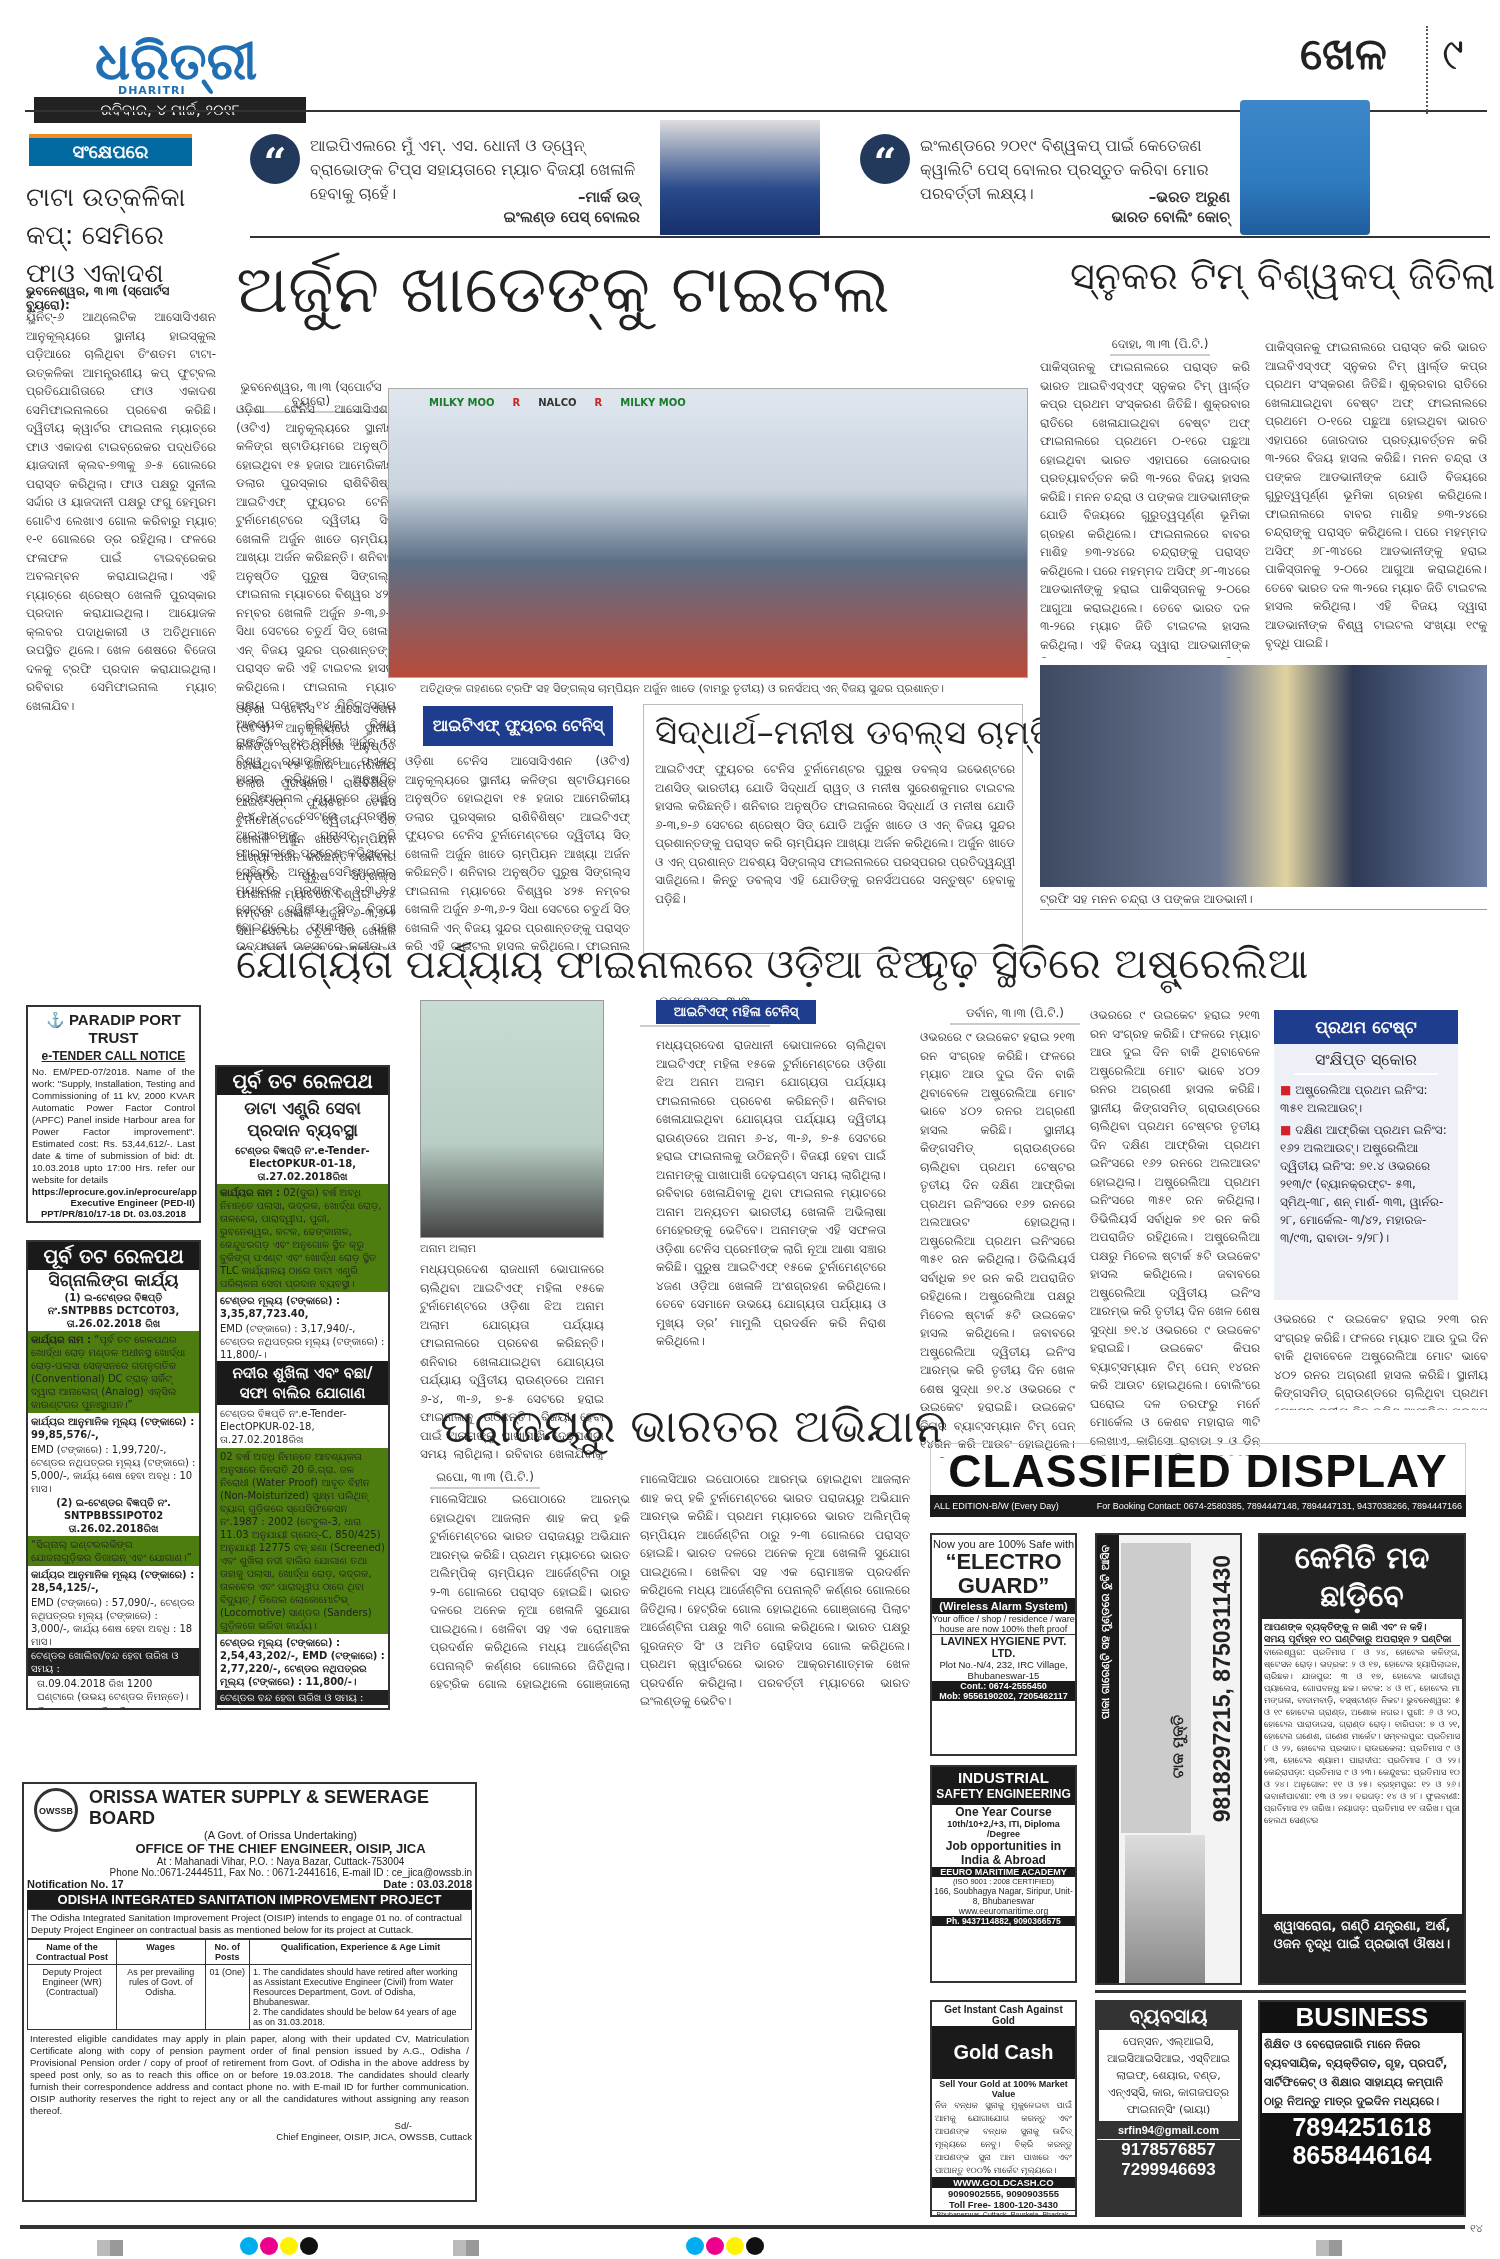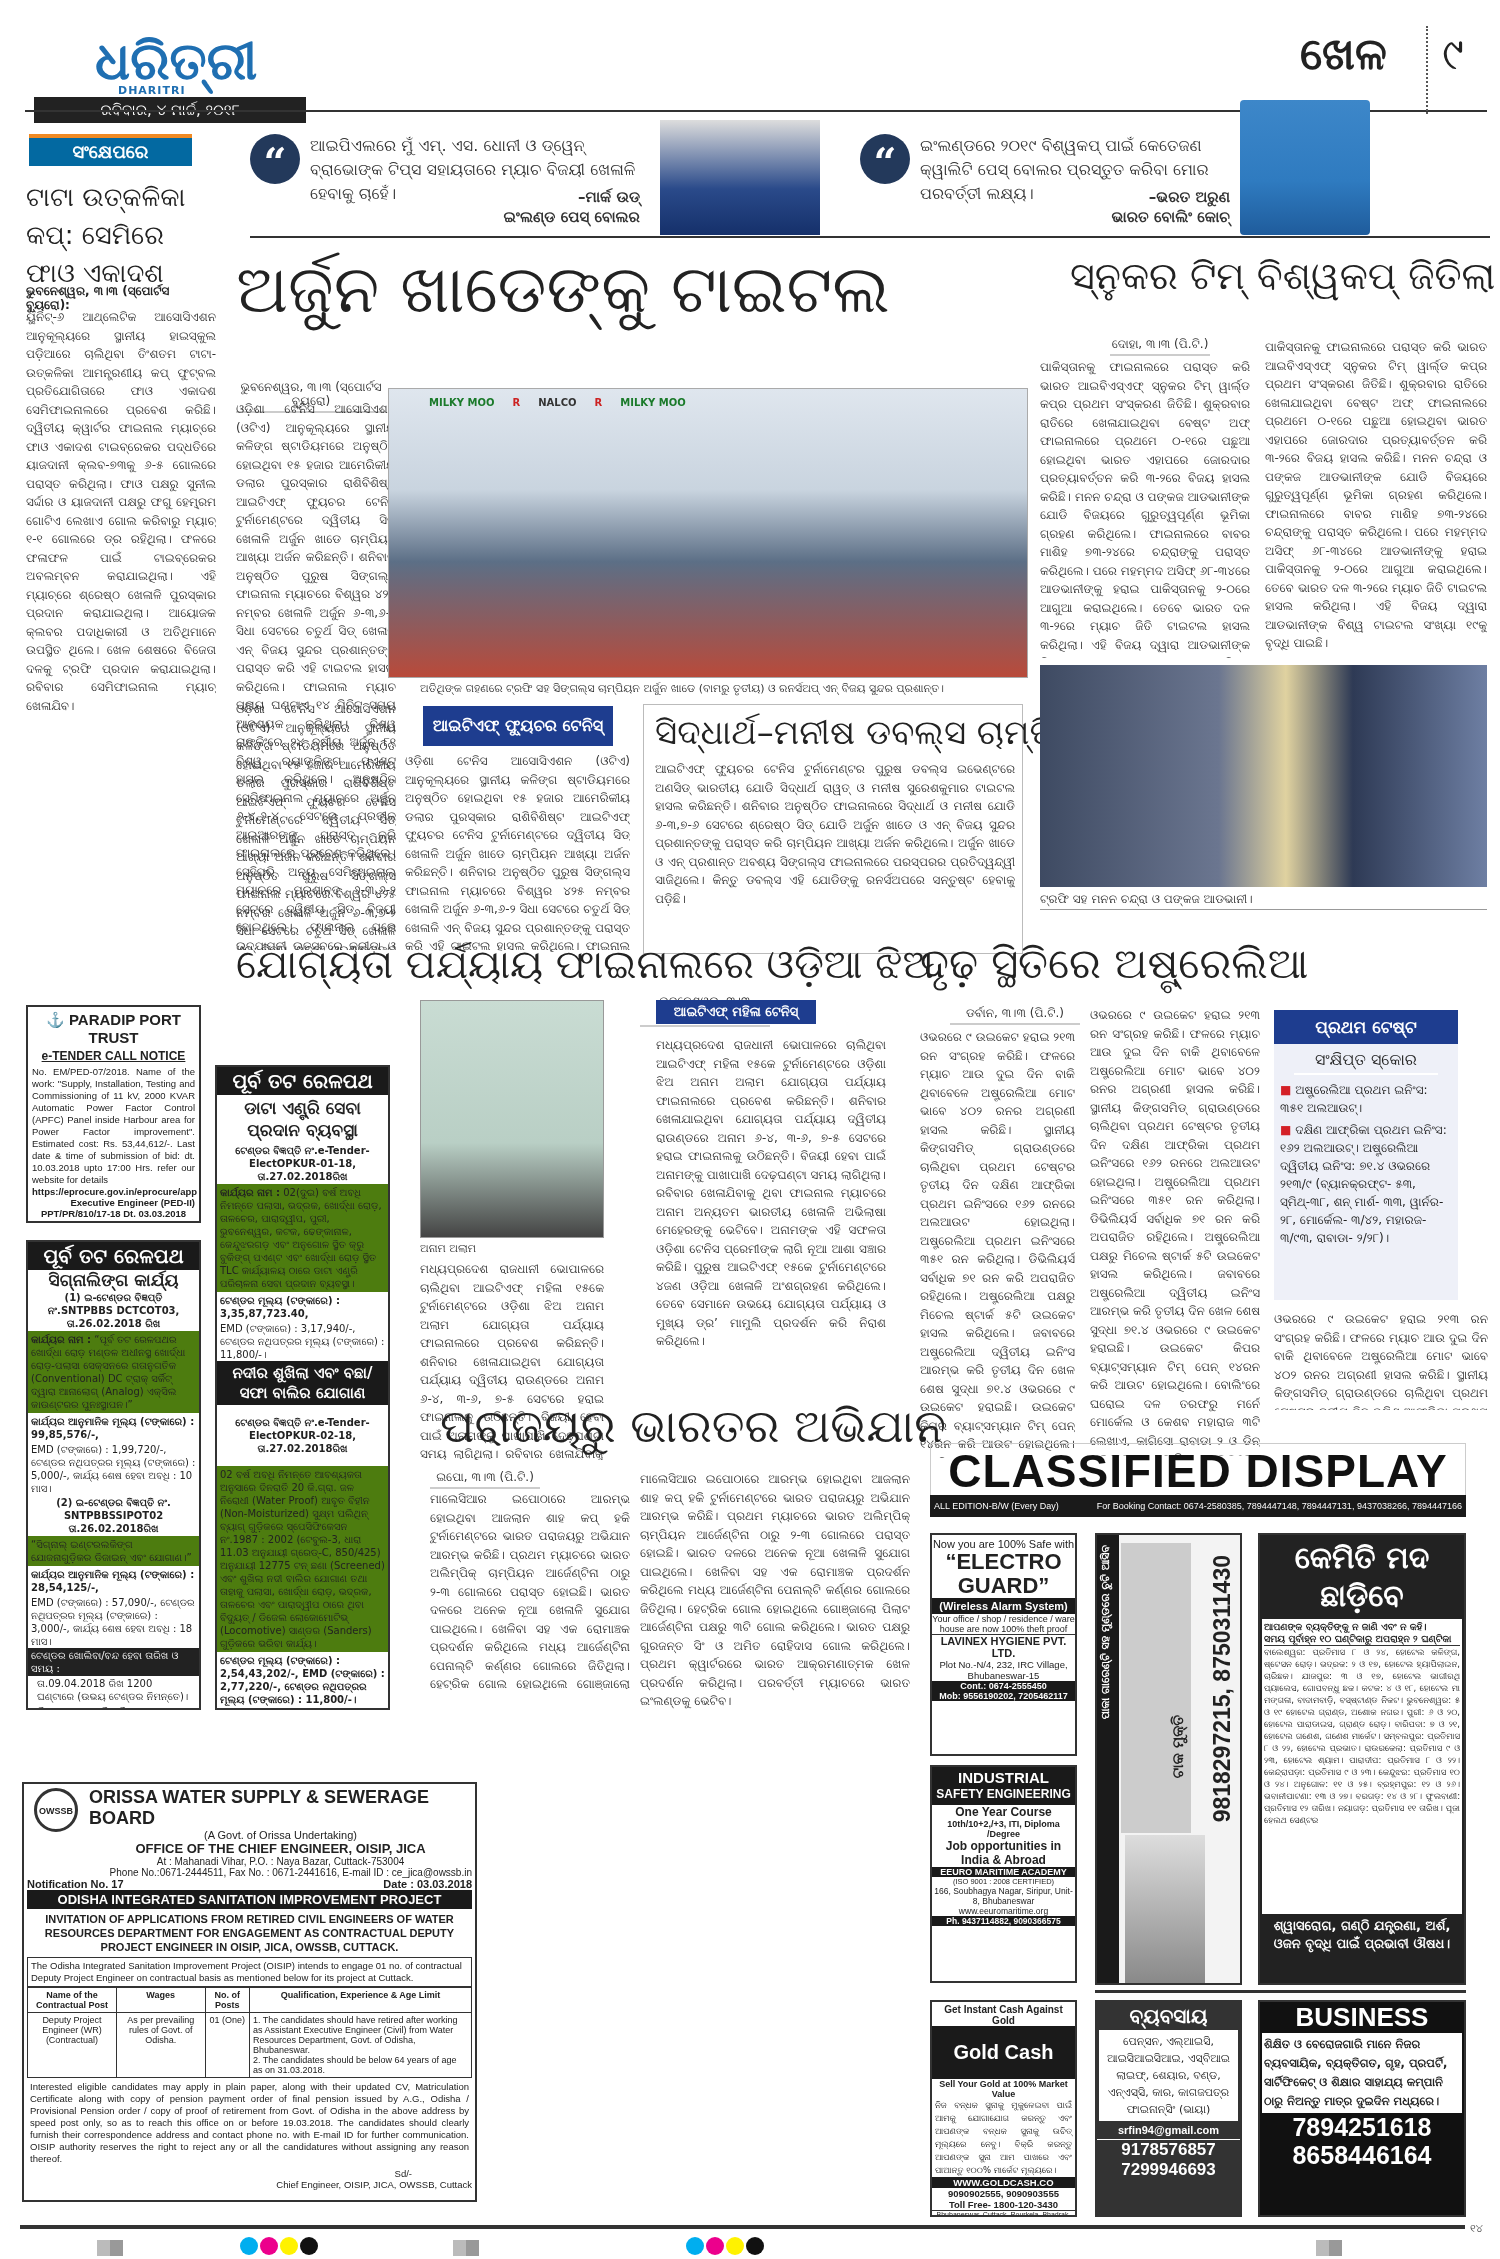--- a/index.html
+++ b/index.html
@@ -142,41 +142,40 @@
 </div>
 
 <div class="abs ad" style="left:215px;top:1065px;width:175px;height:645px">
   <div class="ad-blackbar" style="font-size:20px;padding:2px">ପୂର୍ବ ତଟ ରେଳପଥ</div>
   <div style="font-size:17px;font-weight:bold;text-align:center;line-height:22px;padding:2px">ଡାଟା ଏଣ୍ଟ୍ରି ସେବା ପ୍ରଦାନ ବ୍ୟବସ୍ଥା</div>
   <div class="ad-small" style="text-align:center;font-weight:bold;padding:1px 3px">ଟେଣ୍ଡର ବିଜ୍ଞପ୍ତି ନଂ.e-Tender-ElectOPKUR-01-18, ତା.27.02.2018ରିଖ</div>
   <div class="ad-small ad-grey" style="padding:2px 3px"><b>କାର୍ଯ୍ୟର ନାମ :</b> <span>02(ଦୁଇ) ବର୍ଷ ଅବଧି ନିମନ୍ତେ ପଲାସା, ଭଦ୍ରକ, ଖୋର୍ଦ୍ଧା ରୋଡ଼, ତାଳଚେର, ପାରାଦ୍ୱୀପ, ପୁରୀ, ଭୁବନେଶ୍ୱର, କଟକ, ଢେଙ୍କାନାଳ, କେନ୍ଦୁଝରଗଡ଼ ଏବଂ ଅନୁଗୋଳ ସ୍ଥିତ କ୍ରୁ ବୁକିଙ୍ଗ୍ ପଏଣ୍ଟ ଏବଂ ଖୋର୍ଦ୍ଧା ରୋଡ଼ ସ୍ଥିତ TLC କାର୍ଯ୍ୟାଳୟ ଠାରେ ଡାଟା ଏଣ୍ଟ୍ରି ପରିଚାଳନା ସେବା ପ୍ରଦାନ ବ୍ୟବସ୍ଥା।</span></div>
   <div class="ad-small" style="padding:2px 3px;font-weight:bold">ଟେଣ୍ଡର ମୂଲ୍ୟ (ଟଙ୍କାରେ) : 3,35,87,723.40,</div>
   <div class="ad-small" style="padding:0 3px">EMD (ଟଙ୍କାରେ) : 3,17,940/-, ଟେଣ୍ଡର ନଥିପତ୍ରର ମୂଲ୍ୟ (ଟଙ୍କାରେ) : 11,800/-।</div>
   <div class="ad-blackbar" style="font-size:15px;line-height:20px;padding:2px">ନଦୀର ଶୁଖିଲା ଏବଂ ବଛା/ସଫା ବାଲିର ଯୋଗାଣ</div>
-  <div class="ad-small" style="text-align:center;font-weight:bold;padding:11px 3px">ଟେଣ୍ଡର ବିଜ୍ଞପ୍ତି ନଂ.e-Tender-ElectOPKUR-02-18, ତା.27.02.2018ରିଖ</div>
+  <div class="ad-small" style="text-align:left;font-weight:normal;padding:2px 3px">ଟେଣ୍ଡର ବିଜ୍ଞପ୍ତି ନଂ.e-Tender-ElectOPKUR-02-18, ତା.27.02.2018ରିଖ</div>
   <div class="ad-small ad-grey" style="padding:2px 3px">02 ବର୍ଷ ଅବଧି ନିମନ୍ତେ ଆବଶ୍ୟକତା ଅନୁସାରେ ଦିନରାତି 20 କି.ଗ୍ରା. ଜଳ ନିରୋଧୀ (Water Proof) ଆବୃତ ବିହୀନ (Non-Moisturized) ସୁକ୍ଷ୍ମ ପଲିଥିନ୍ ବ୍ୟାଗ୍ ଗୁଡ଼ିକରେ ସ୍ପେସିଫିକେସନ ନଂ.1987 : 2002 (ଟେବୁଲ-3, ଧାରା 11.03 ଅନୁଯାୟୀ ଗ୍ରେଡ୍-C, 850/425) ଅନୁଯାୟୀ 12775 ଟନ୍ ଛଣା (Screened) ଏବଂ ଶୁଖିଲା ନଦୀ ବାଲିର ଯୋଗାଣ ତଥା ତାହାକୁ ପଲାସା, ଖୋର୍ଦ୍ଧା ରୋଡ଼, ଭଦ୍ରକ, ତାଳଚେର ଏବଂ ପାରାଦ୍ୱୀପ ଠାରେ ଥିବା ବିଦ୍ୟୁତ୍ / ଡିଜେଲ ଲୋକୋମୋଟିଭ୍ (Locomotive) ସାଣ୍ଡର (Sanders) ଗୁଡ଼ିକରେ ଭରିବା କାର୍ଯ୍ୟ।</div>
   <div class="ad-small" style="padding:2px 3px;font-weight:bold">ଟେଣ୍ଡର ମୂଲ୍ୟ (ଟଙ୍କାରେ) : 2,54,43,202/-, EMD (ଟଙ୍କାରେ) : 2,77,220/-, ଟେଣ୍ଡର ନଥିପତ୍ରର ମୂଲ୍ୟ (ଟଙ୍କାରେ) : 11,800/-।</div>
   <div class="ad-small" style="background:#222;color:#fff;padding:1px 3px">ଟେଣ୍ଡର ବନ୍ଦ ହେବା ତାରିଖ ଓ ସମୟ :</div>
   <div class="ad-small" style="padding:1px 3px">ତା.06.04.2018 ରିଖ 1530 ଘଣ୍ଟାରେ (ଉଭୟ ଟେଣ୍ଡର ନିମନ୍ତେ)।</div>
 
 </div>
 
 <div class="abs ad lb" style="left:22px;top:1782px;width:455px;height:420px;padding:3px">
   <div style="position:absolute;left:10px;top:4px;width:44px;height:44px;border:3px solid #333;border-radius:50%;text-align:center;font-size:9px;line-height:40px;font-weight:bold">OWSSB</div>
   <div style="margin-left:62px;font-size:18px;font-weight:bold">ORISSA WATER SUPPLY &amp; SEWERAGE BOARD</div>
   <div style="margin-left:62px;font-size:11px;text-align:center">(A Govt. of Orissa Undertaking)</div>
   <div style="margin-left:62px;font-size:13px;font-weight:bold;text-align:center">OFFICE OF THE CHIEF ENGINEER, OISIP, JICA</div>
   <div style="margin-left:62px;font-size:10px;text-align:center">At : Mahanadi Vihar, P.O. : Naya Bazar, Cuttack-753004</div>
   <div style="margin-left:62px;font-size:10px;text-align:right">Phone No.:0671-2444511, Fax No. : 0671-2441616, E-mail ID : ce_jica@owssb.in</div>
   <div style="display:flex;justify-content:space-between;font-size:11px;font-weight:bold">
     <span>Notification No. 17</span>
     <span>Date : 03.03.2018</span>
   </div>
   <div class="ad-blackbar" style="font-size:13px;padding:2px 0">ODISHA INTEGRATED SANITATION IMPROVEMENT PROJECT</div>
-  <div style="font-size:11px;font-weight:bold;text-align:center;padding:3px 8px;line-height:14px">INVITATION OF APPLICATIONS FROM RETIRED CIVIL ENGINEERS OF WATER RESOURCES DEPARTMENT FOR ENGAGEMENT AS CONTRACTUAL DEPUTY PROJECT ENGINEER IN OISIP, JICA, OWSSB, CUTTACK.</div>
   <div style="font-size:9.5px;border:1px solid #333;padding:2px 3px;line-height:12px">The Odisha Integrated Sanitation Improvement Project (OISIP) intends to engage 01 no. of contractual Deputy Project Engineer on contractual basis as mentioned below for its project at Cuttack.</div>
   <table class="oisip">
     <tbody>
         <tr>
       <th style="width:20%;font-size:9px">Name of the Contractual Post</th>
       <th style="width:20%;font-size:9px">Wages</th>
       <th style="width:10%;font-size:9px">No. of Posts</th>
       <th style="font-size:9px">Qualification, Experience &amp; Age Limit</th>
     </tr>
     <tr>

